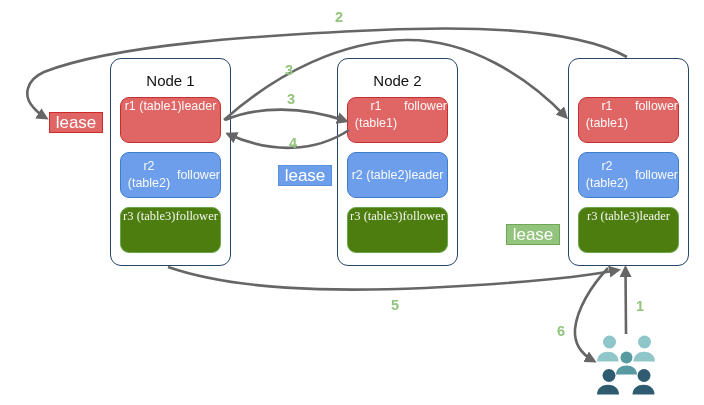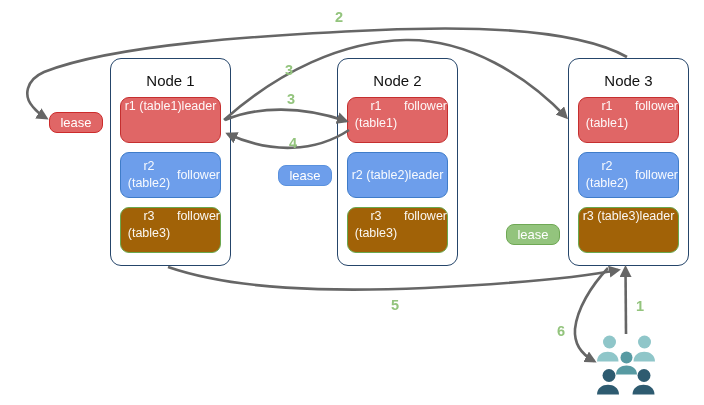--- a/index.html
+++ b/index.html
@@ -16,25 +16,25 @@
     font-weight:normal;font-size:15px;color:#111111;
   }
   .replica{
     position:absolute;left:9px;right:9px;height:46px;border-radius:9px;
     color:rgba(255,255,255,0.95);font-size:12.5px;text-align:center;
     display:flex;flex-direction:row;justify-content:center;line-height:1.35;
     box-sizing:border-box;
   }
   .replica.red{background:#e06666;border:1.5px solid #c52f2f;}
   .replica.blue{background:#6d9eeb;border:1.5px solid #3f7cc9;align-items:center;}
-  .replica.green{background:#a16207;border:1.5px solid #6aa84f;}
+  .replica.green{background:#4d7c0f;border:1.5px solid #6aa84f;font-family:Liberation Serif, serif;}
   .pos-r1{top:38px}.pos-r2{top:93px}.pos-r3{top:148px}
   .lease{
-    position:absolute;width:54px;height:21px;border-radius:8px;z-index:2;
-    color:#ffffff;font-size:13px;display:flex;align-items:center;justify-content:center;
+    position:absolute;width:54px;height:21px;border-radius:0;z-index:2;
+    color:#ffffff;font-size:17px;display:flex;align-items:center;justify-content:center;
     box-sizing:border-box;
   }
   .lease.red{left:49px;top:112px;background:#e06666;border:1.5px solid #cc2b2b;}
   .lease.blue{left:278px;top:165px;background:#6d9eeb;border:1.5px solid #5a91dd;}
   .lease.green{left:506px;top:224px;background:#93c47d;border:1.5px solid #6fa855;}
   .step{
     position:absolute;transform:translate(-50%,-50%);z-index:4;
     color:#93c47d;font-weight:bold;font-size:14.5px;
   }
   .overlay{position:absolute;left:0;top:0;width:704px;height:405px;z-index:3;pointer-events:none;}
@@ -88,21 +88,20 @@
       <div>r2 (table2)</div>
       <div>leader</div>
     </div>
     <div class="replica green pos-r3">
       <div>r3 (table3)</div>
       <div>follower</div>
     </div>
   </div>
 
   <div class="node" style="left:568px">
-    <div class="node-title">Node 3</div>
     <div class="replica red pos-r1">
       <div>r1 (table1)</div>
       <div>follower</div>
     </div>
     <div class="replica blue pos-r2">
       <div>r2 (table2)</div>
       <div>follower</div>
     </div>
     <div class="replica green pos-r3">
       <div>r3 (table3)</div>

